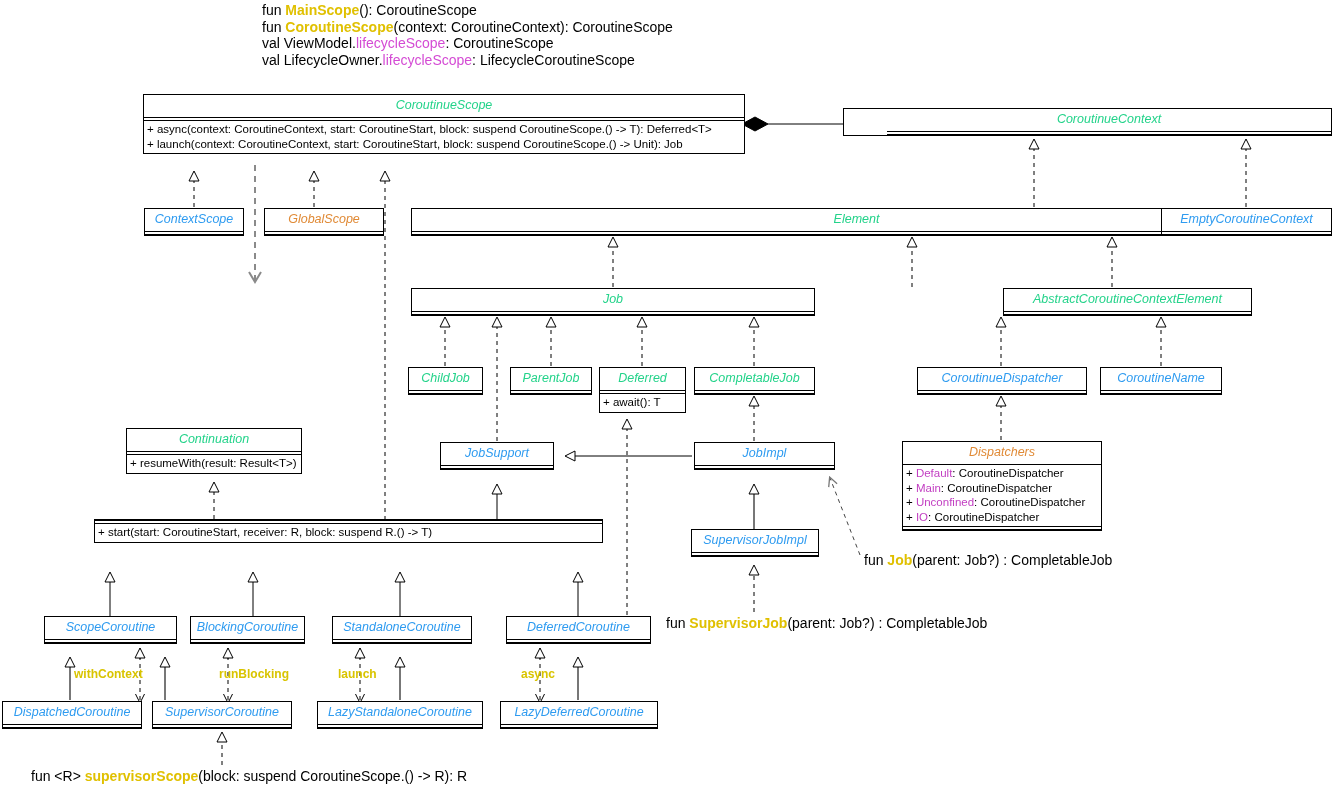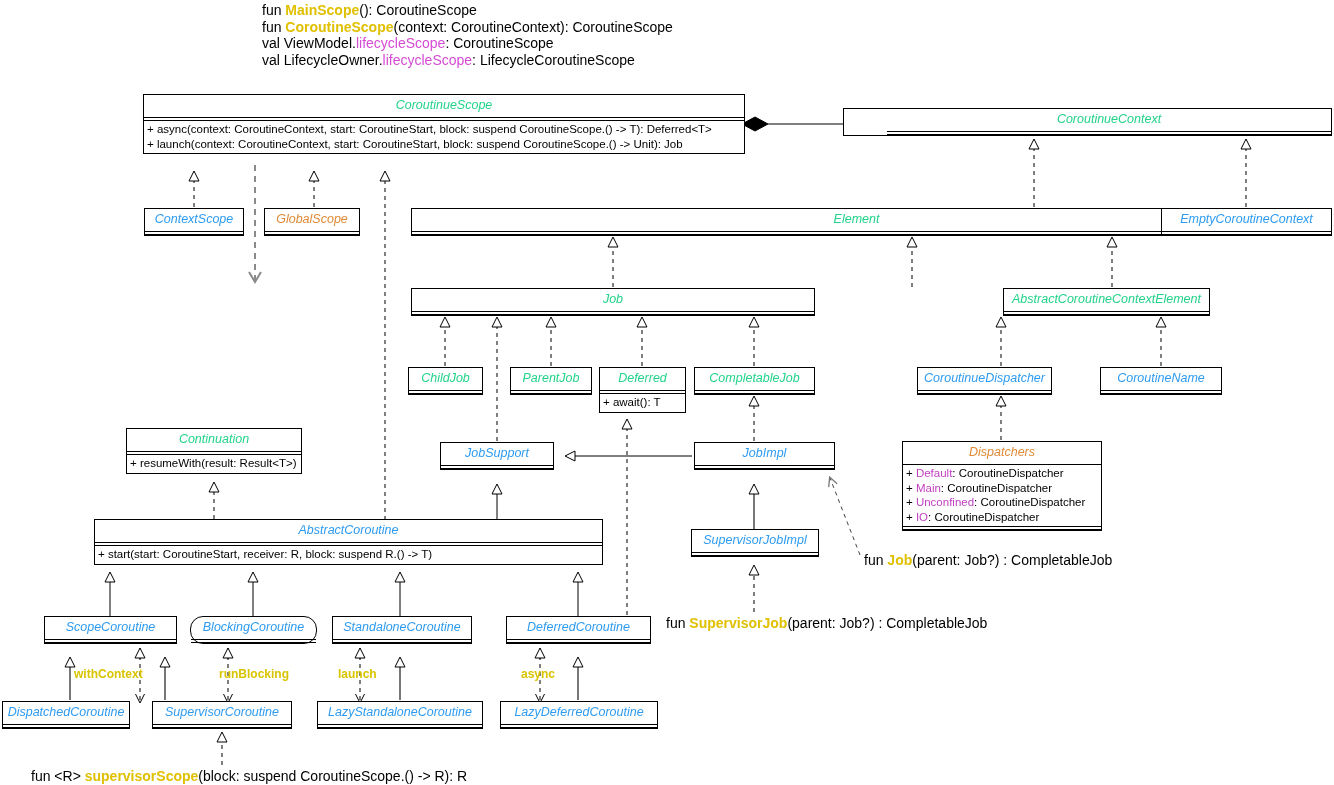--- a/index.html
+++ b/index.html
@@ -197,21 +197,21 @@
     <div class="sep2"></div>
     <div class="body empty"></div>
   </div>
 
   <div class="uml" style="left:144px;top:208px;width:100px;">
     <div class="hdr c-blue">ContextScope</div>
     <div class="sep2"></div>
     <div class="body empty"></div>
   </div>
 
-  <div class="uml" style="left:264px;top:208px;width:96px;">
+  <div class="uml" style="left:264px;top:208px;width:120px;">
     <div class="hdr c-orange">GlobalScope</div>
     <div class="sep2"></div>
     <div class="body empty"></div>
   </div>
 
   <div class="uml" style="left:411px;top:208px;width:891px;">
     <div class="hdr c-green">Element</div>
     <div class="sep2"></div>
     <div class="body empty"></div>
   </div>
@@ -223,21 +223,21 @@
   </div>
 
 
   <div class="uml" style="left:411px;top:288px;width:404px;">
     <div class="hdr c-green">Job</div>
     <div class="sep2"></div>
     <div class="body empty"></div>
   </div>
 
 
-  <div class="uml" style="left:1003px;top:288px;width:207px;">
+  <div class="uml" style="left:1003px;top:288px;width:249px;">
     <div class="hdr c-green">AbstractCoroutineContextElement</div>
     <div class="sep2"></div>
     <div class="body empty"></div>
   </div>
 
   <div class="uml" style="left:408px;top:367px;width:75px;">
     <div class="hdr c-green">ChildJob</div>
     <div class="sep2"></div>
     <div class="body empty"></div>
   </div>
@@ -255,21 +255,21 @@
       <div class="row">+ await(): T</div>
     </div>
   </div>
 
   <div class="uml" style="left:694px;top:367px;width:121px;">
     <div class="hdr c-green">CompletableJob</div>
     <div class="sep2"></div>
     <div class="body empty"></div>
   </div>
 
-  <div class="uml" style="left:917px;top:367px;width:135px;">
+  <div class="uml" style="left:917px;top:367px;width:170px;">
     <div class="hdr c-blue">CoroutinueDispatcher</div>
     <div class="sep2"></div>
     <div class="body empty"></div>
   </div>
 
   <div class="uml" style="left:1100px;top:367px;width:122px;">
     <div class="hdr c-blue">CoroutineName</div>
     <div class="sep2"></div>
     <div class="body empty"></div>
   </div>
@@ -300,58 +300,57 @@
     <div class="body">
       <div class="row"><span>+ </span><span class="c-magenta">Default</span><span>: CoroutineDispatcher</span></div>
       <div class="row"><span>+ </span><span class="c-magenta">Main</span><span>: CoroutineDispatcher</span></div>
       <div class="row"><span>+ </span><span class="c-magenta">Unconfined</span><span>: CoroutineDispatcher</span></div>
       <div class="row"><span>+ </span><span class="c-magenta">IO</span><span>: CoroutineDispatcher</span></div>
     </div>
     <div class="sep2"></div>
   </div>
 
   <div class="uml" style="left:94px;top:519px;width:509px;">
-    <div class="hdr c-blue">AbstractCoroutine</div>
     <div class="sep2"></div>
     <div class="body">
       <div class="row">+ start(start: CoroutineStart, receiver: R, block: suspend R.() -&gt; T)</div>
     </div>
   </div>
 
   <div class="uml" style="left:691px;top:529px;width:128px;">
     <div class="hdr c-blue">SupervisorJobImpl</div>
     <div class="sep2"></div>
     <div class="body empty"></div>
   </div>
 
   <div class="uml" style="left:44px;top:616px;width:133px;">
     <div class="hdr c-blue">ScopeCoroutine</div>
     <div class="sep2"></div>
     <div class="body empty"></div>
   </div>
 
-  <div class="uml" style="left:190px;top:616px;width:127px;border-radius:13px;">
+  <div class="uml" style="left:190px;top:616px;width:115px;">
     <div class="hdr c-blue">BlockingCoroutine</div>
     <div class="sep2"></div>
     <div class="body empty"></div>
   </div>
 
   <div class="uml" style="left:332px;top:616px;width:140px;">
     <div class="hdr c-blue">StandaloneCoroutine</div>
     <div class="sep2"></div>
     <div class="body empty"></div>
   </div>
 
   <div class="uml" style="left:506px;top:616px;width:145px;">
     <div class="hdr c-blue">DeferredCoroutine</div>
     <div class="sep2"></div>
     <div class="body empty"></div>
   </div>
 
-  <div class="uml" style="left:2px;top:701px;width:128px;">
+  <div class="uml" style="left:2px;top:701px;width:140px;">
     <div class="hdr c-blue">DispatchedCoroutine</div>
     <div class="sep2"></div>
     <div class="body empty"></div>
   </div>
 
   <div class="uml" style="left:152px;top:701px;width:140px;">
     <div class="hdr c-blue">SupervisorCoroutine</div>
     <div class="sep2"></div>
     <div class="body empty"></div>
   </div>

